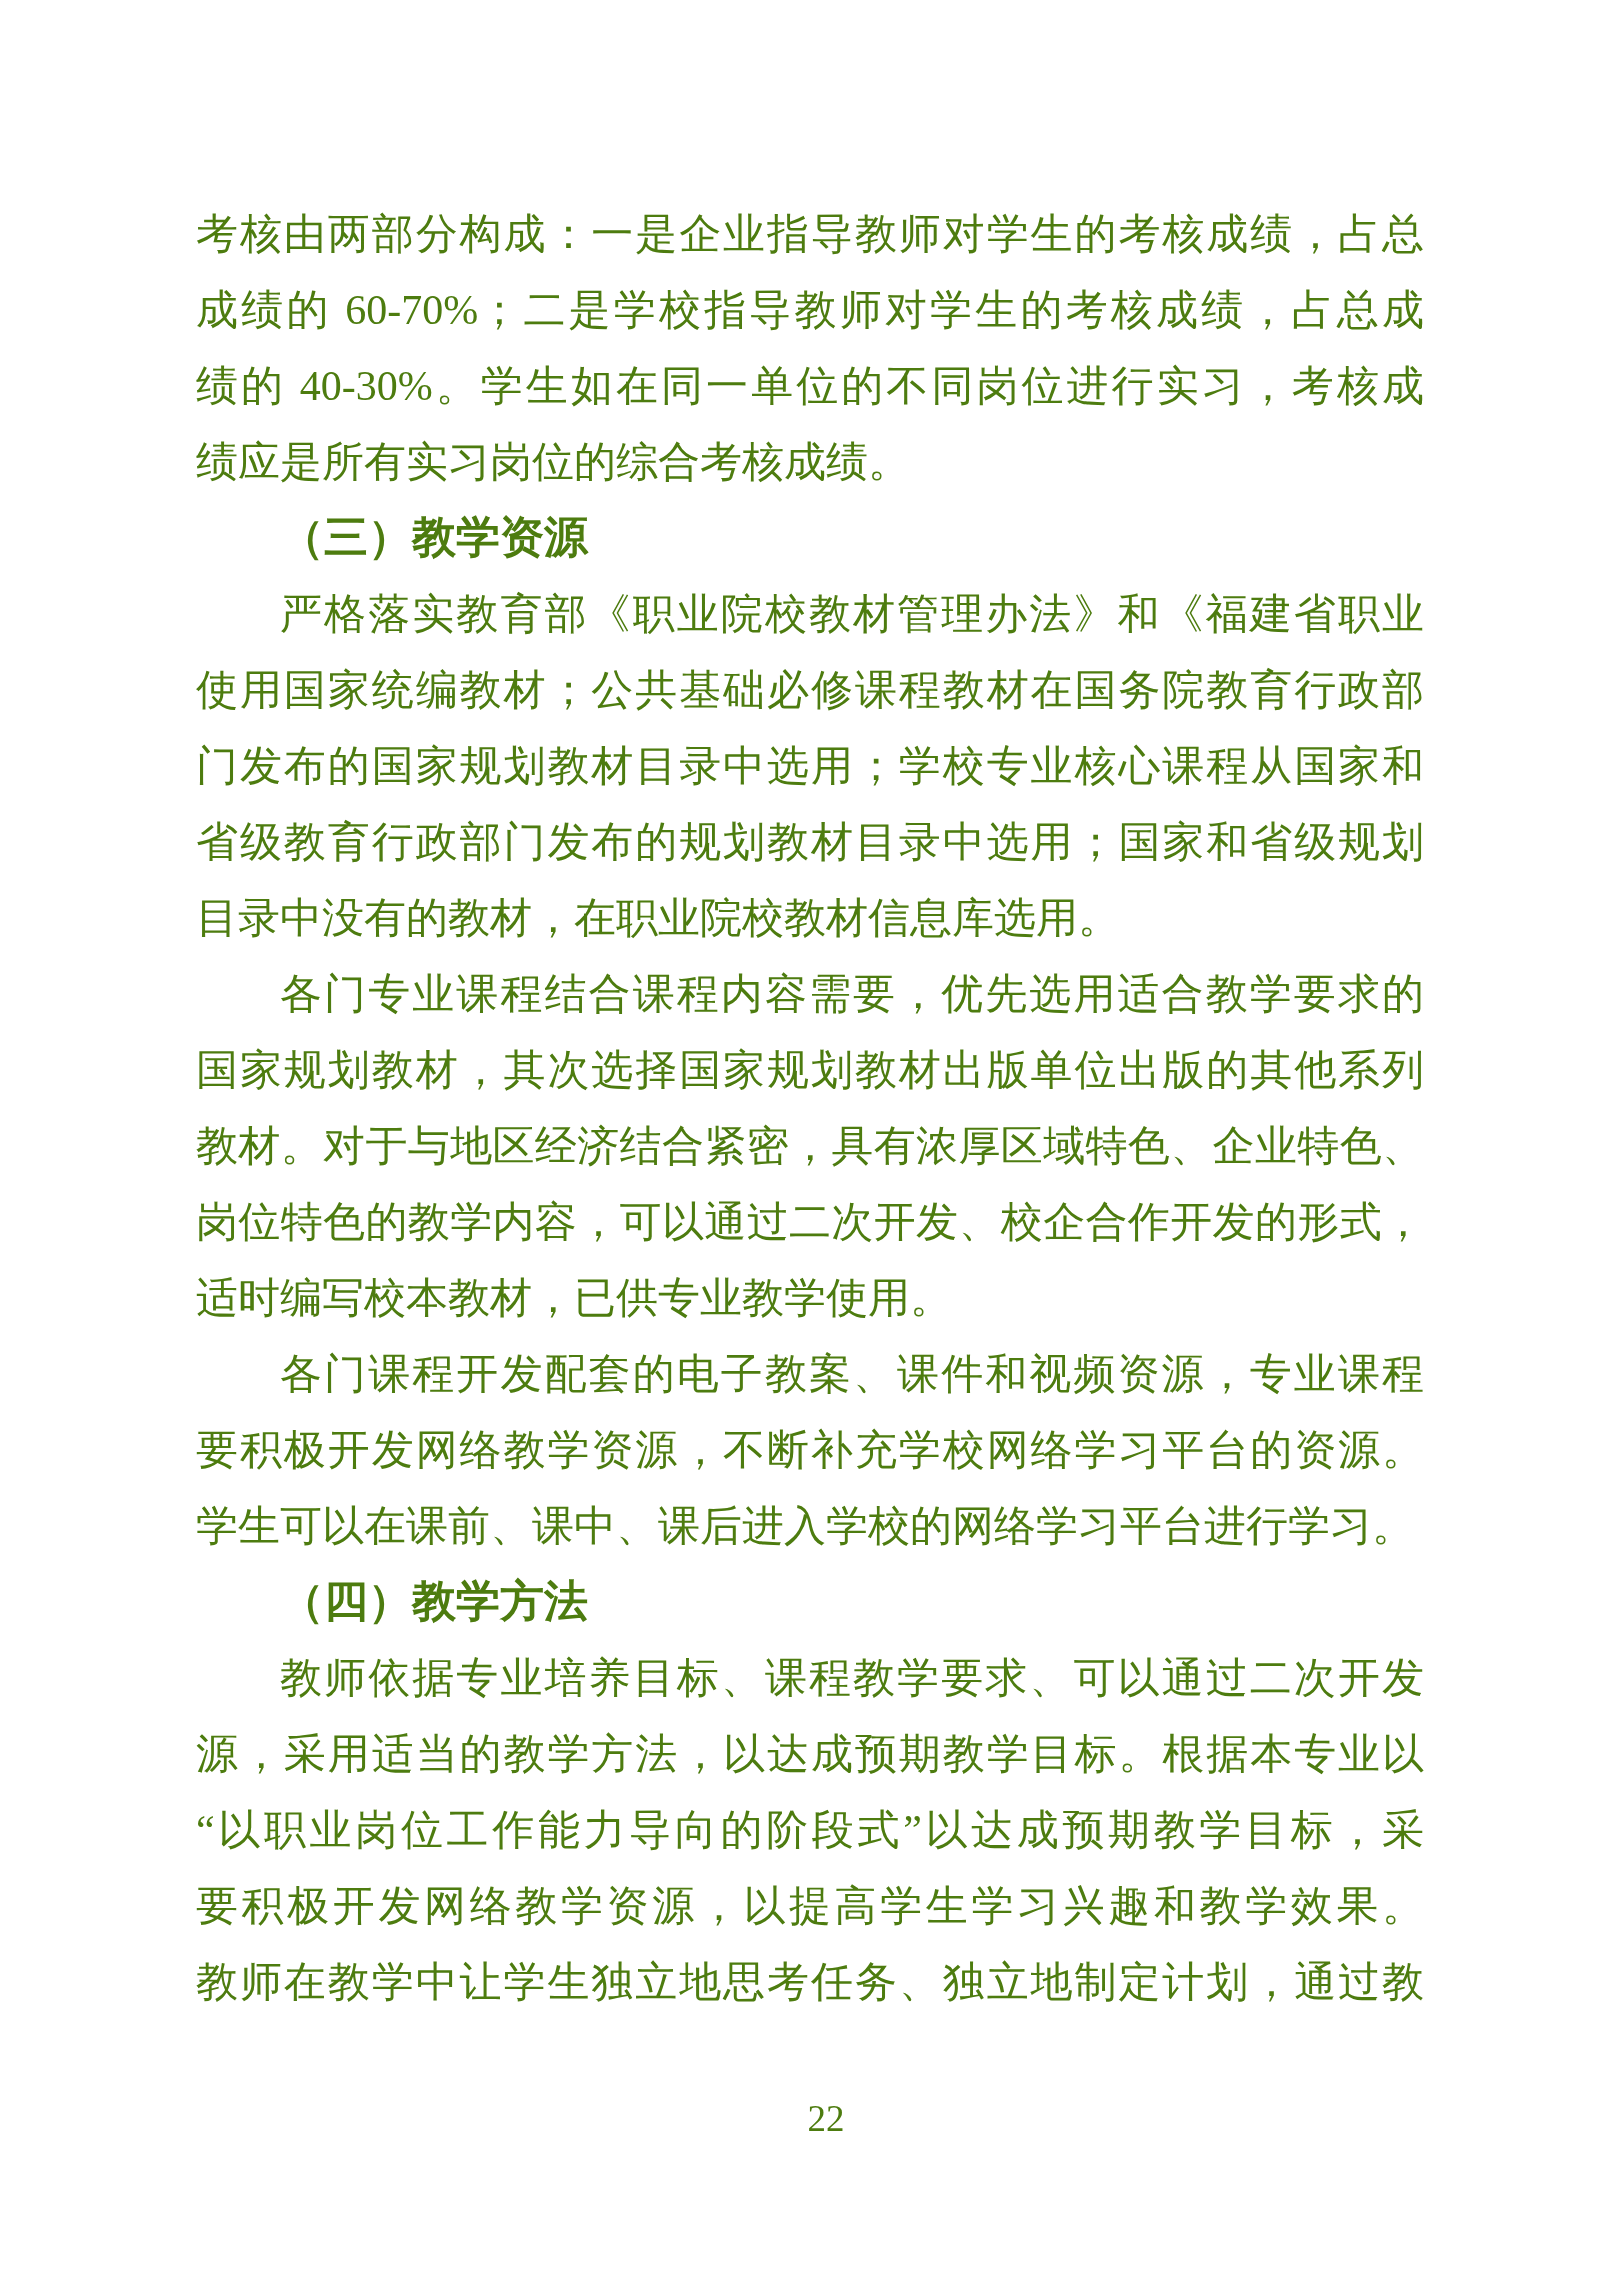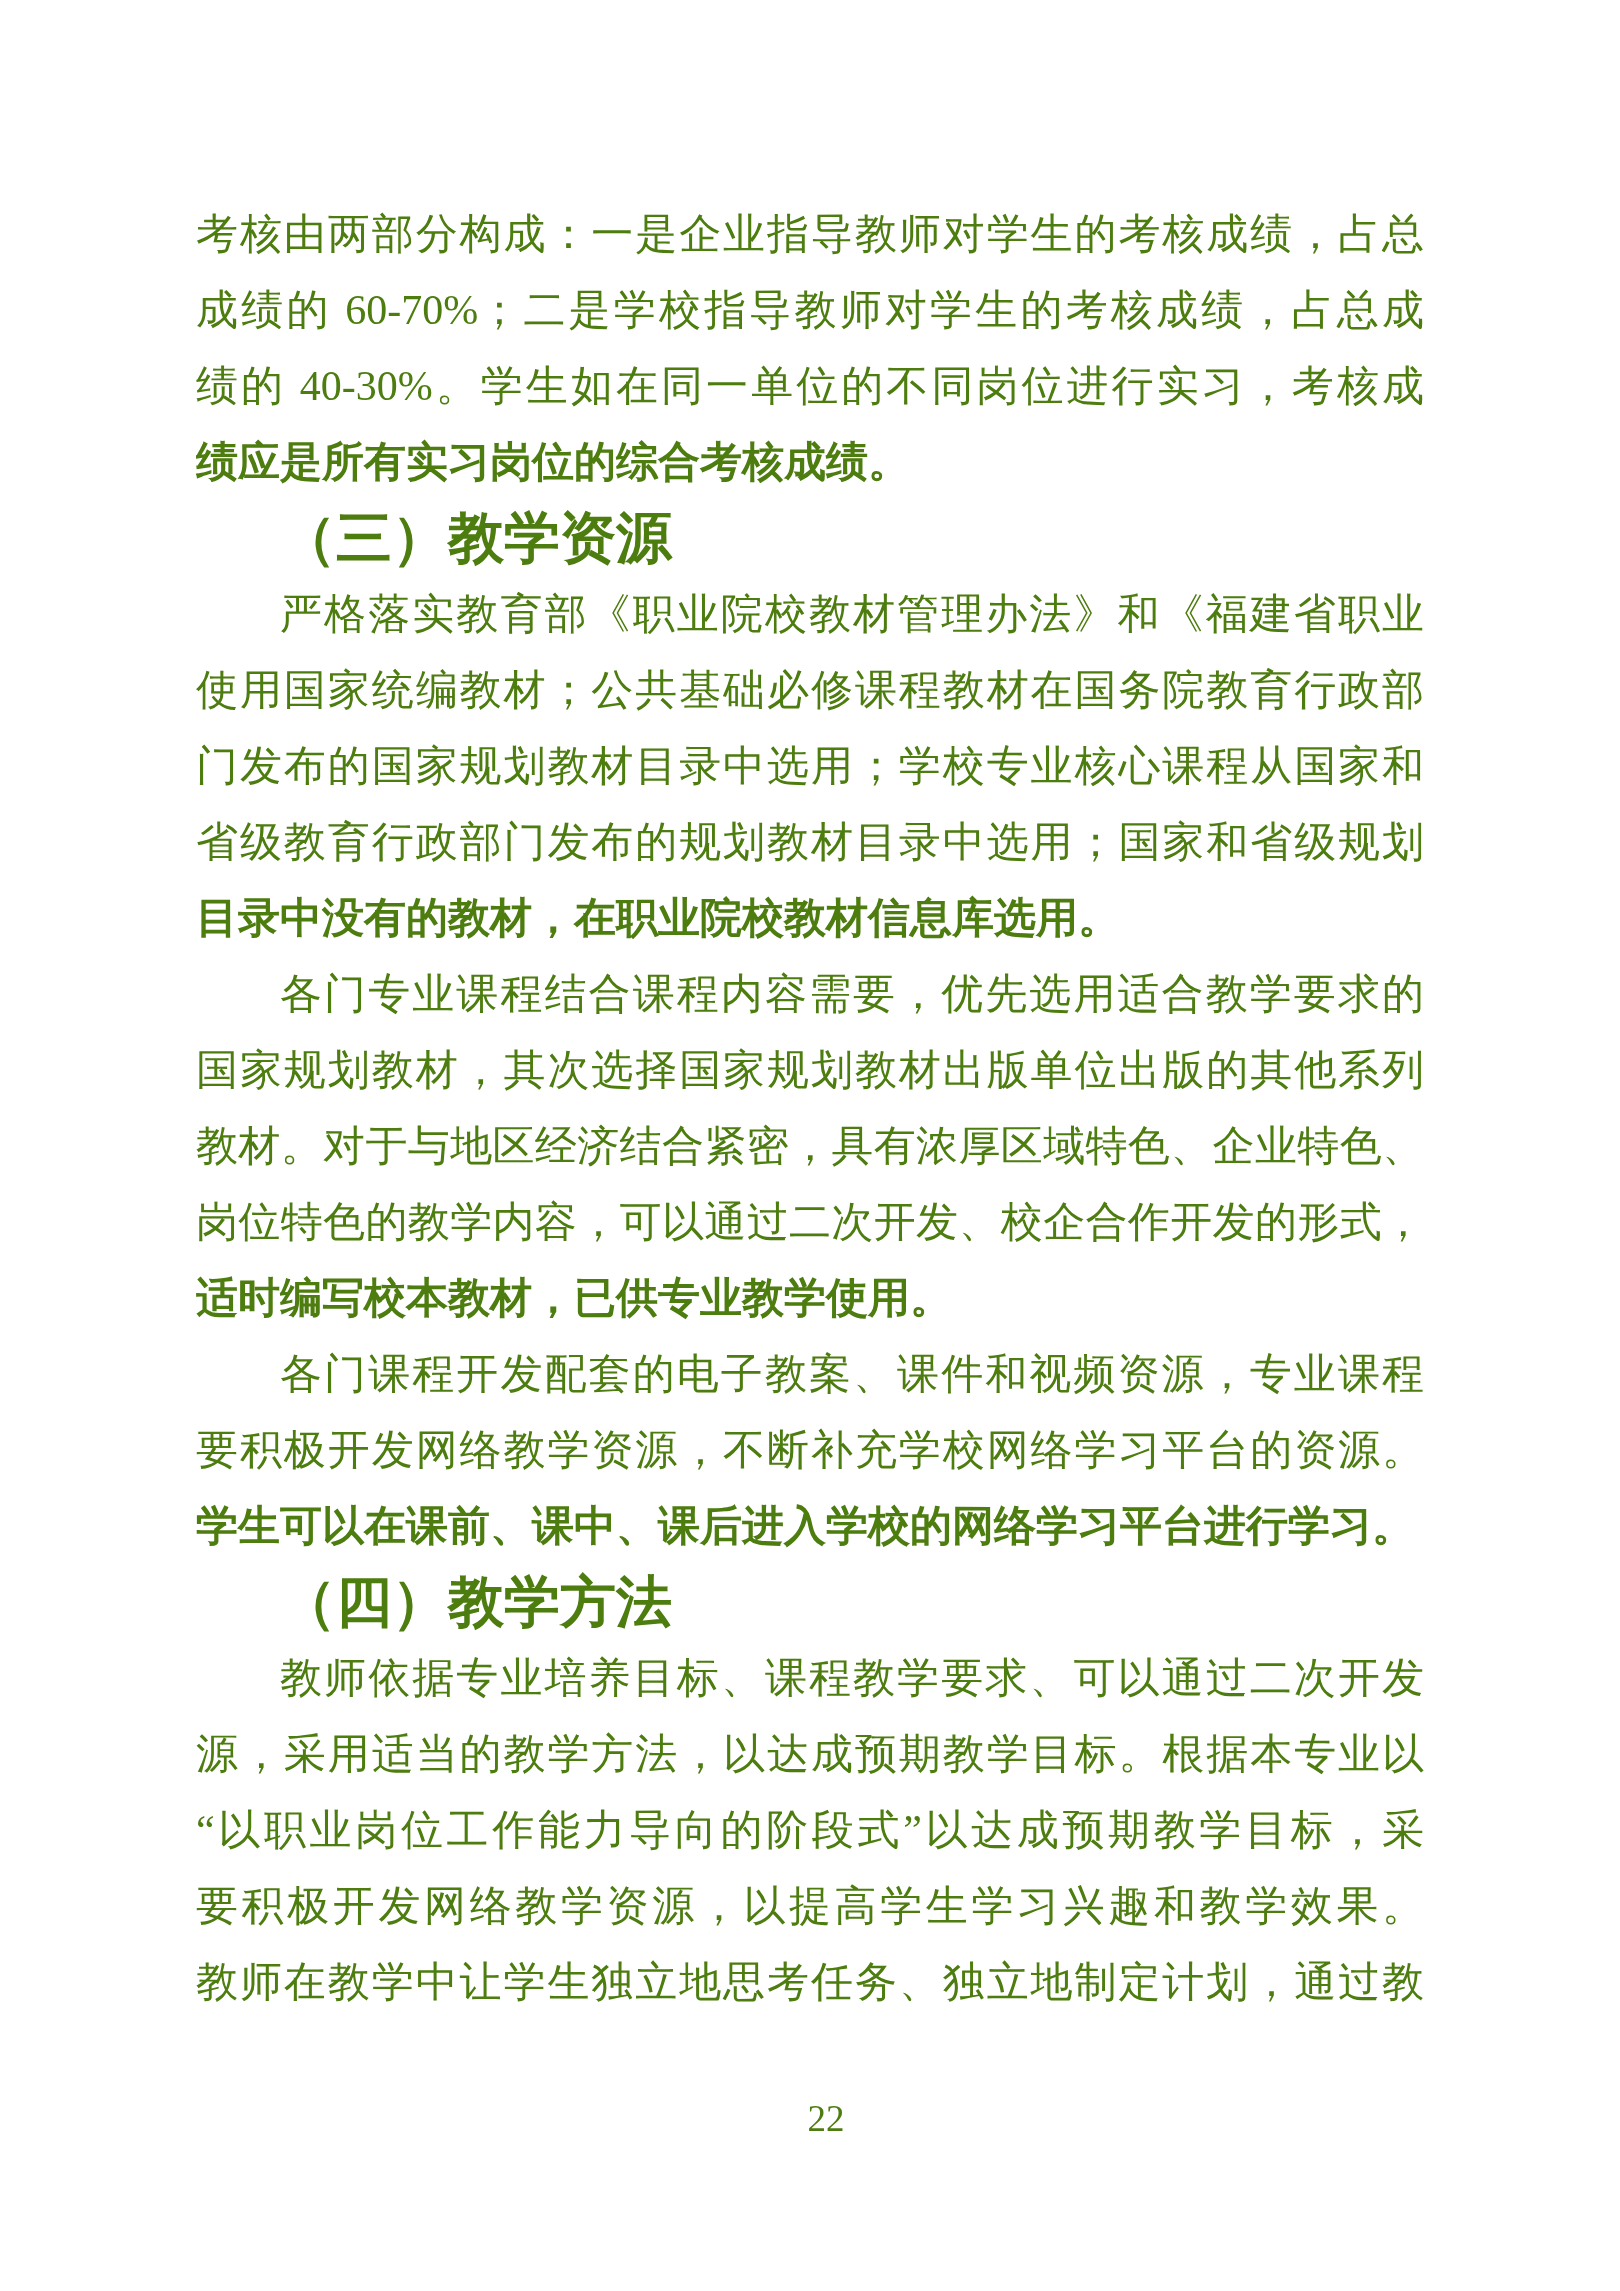--- a/index.html
+++ b/index.html
@@ -27,29 +27,28 @@
     line-height: 76px;
     font-size: 42px;
     letter-spacing: 0;
     text-align: justify;
     text-align-last: justify;
     overflow: hidden;
   }
   .ln-last {
     text-align: left;
     text-align-last: left;
-    font-weight: bold;
   }
   .ind {
     text-indent: 84px;
   }
   .heading {
     height: 76px;
     line-height: 76px;
-    font-size: 56px;
+    font-size: 44px;
     font-weight: 700;
     text-indent: 84px;
     text-align: left;
   }
   .footer {
     position: absolute;
     left: 16px;
     top: 2096px;
     width: 1620px;
     text-align: center;

